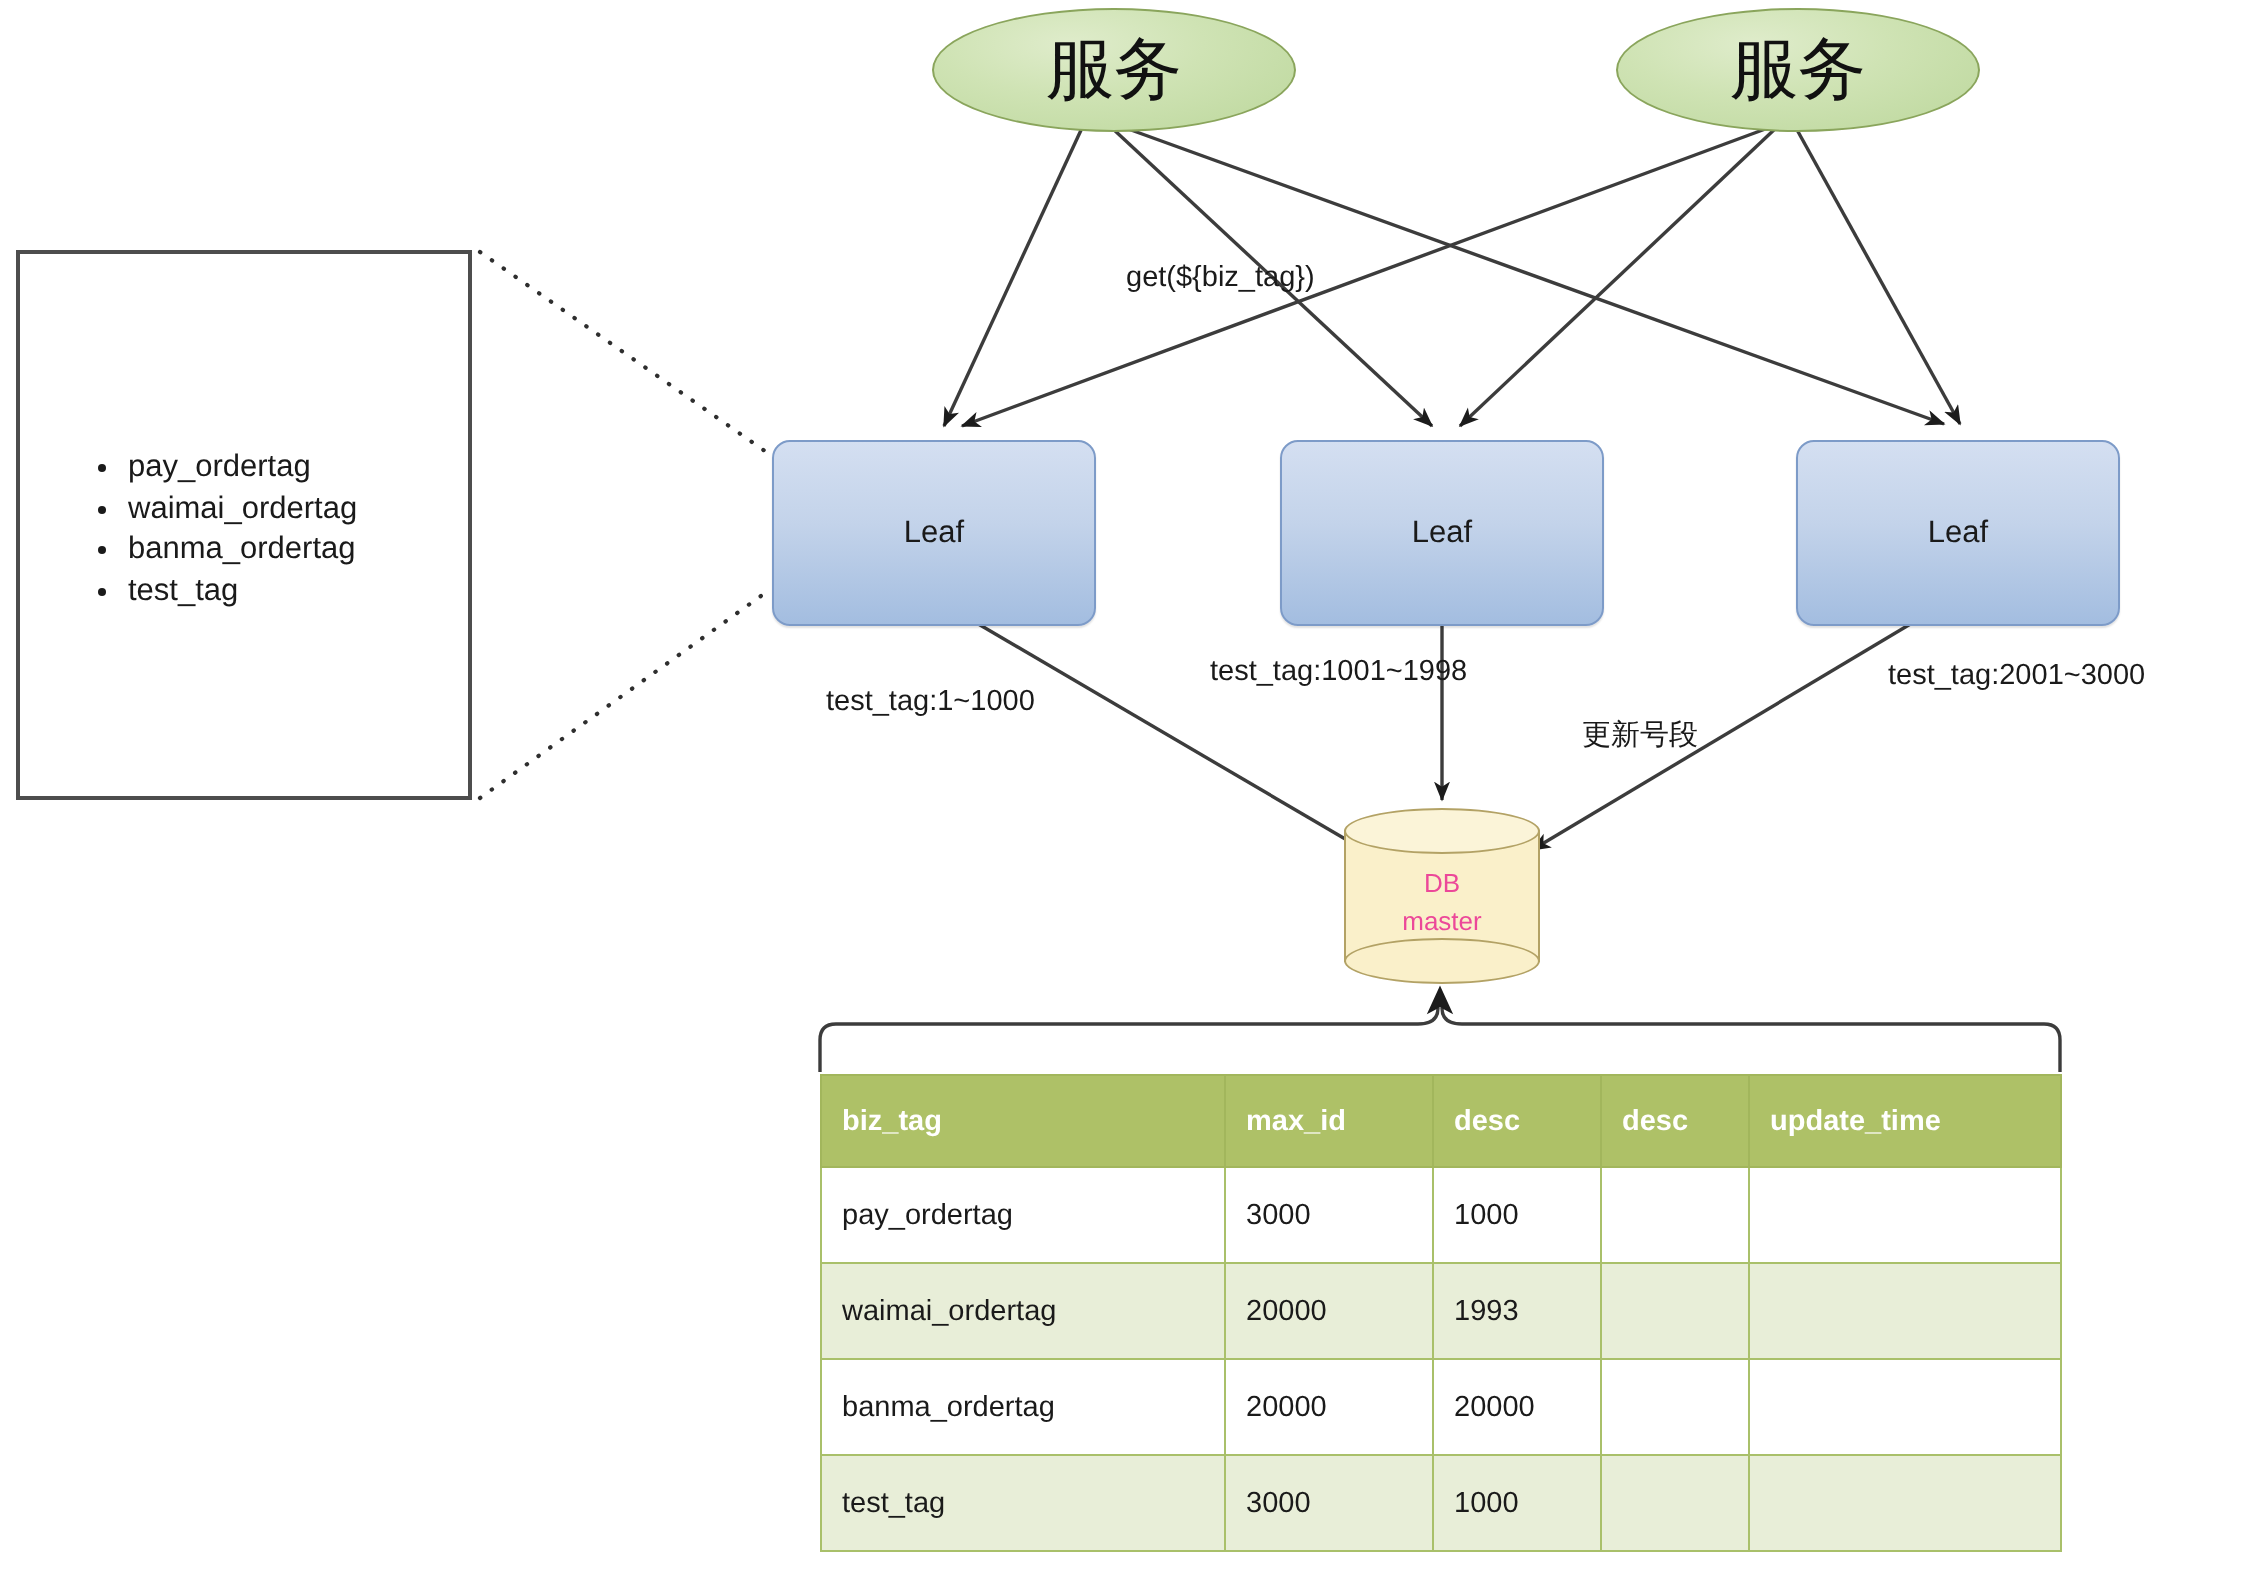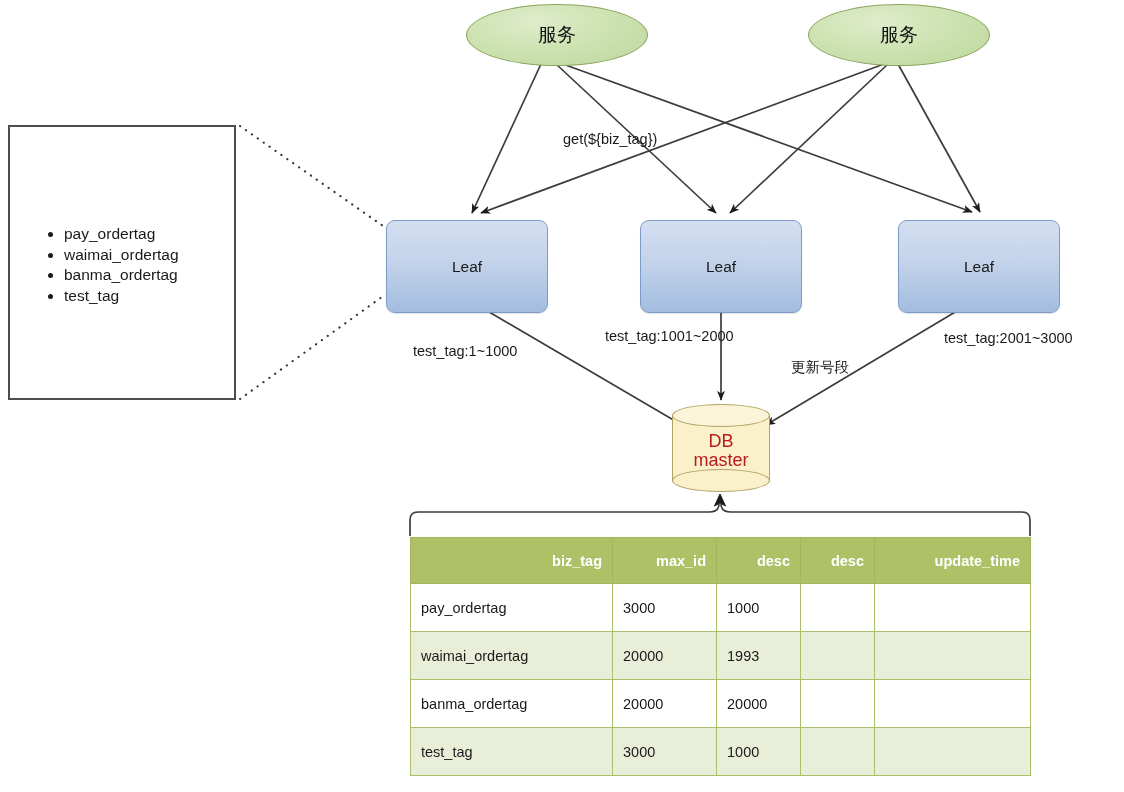--- a/index.html
+++ b/index.html
@@ -54,21 +54,21 @@
   .service {
     position: absolute;
     width: 182px;
     height: 62px;
     border-radius: 50%;
     border: 1px solid #8aa55c;
     background: radial-gradient(ellipse at 38% 28%, #dfeccb 0%, #cfe3b4 42%, #bcd79c 100%);
     display: flex;
     align-items: center;
     justify-content: center;
-    font-size: 19px;
+    font-size: 34px;
     color: #111111;
     box-sizing: border-box;
   }
   #service-1 { left: 466px; top: 4px; }
   #service-2 { left: 808px; top: 4px; }
 
   
   .leaf {
     position: absolute;
     width: 162px;
@@ -132,23 +132,23 @@
     border-radius: 50%;
     background: #faf0ca;
     border: 1px solid #b3a265;
     box-sizing: border-box;
   }
   .db-text {
     position: absolute;
     left: 0; top: 28px;
     width: 98px;
     text-align: center;
-    font-size: 18px;
+    font-size: 13px;
     line-height: 19px;
-    color: #b91c1c;
+    color: #ec4899;
   }
 
   
   .db-table {
     position: absolute;
     left: 410px; top: 537px;
     width: 620px;
     border-collapse: collapse;
     table-layout: fixed;
     font-size: 14.5px;
@@ -161,21 +161,20 @@
     box-sizing: border-box;
     overflow: hidden;
     white-space: nowrap;
   }
   .db-table thead th {
     background: #aec167;
     color: #ffffff;
     font-weight: bold;
     border-color: #a2b65c;
     height: 46px;
-    text-align: right;
   }
   .db-table tbody tr:nth-child(odd) td  { background: #ffffff; }
   .db-table tbody tr:nth-child(even) td { background: #e8eed8; }
   .db-table tbody td { color: #1a1a1a; }
   .col-biz  { width: 202px; }
   .col-max  { width: 104px; }
   .col-step { width: 84px;  }
   .col-desc { width: 74px;  }
   .col-upd  { width: 156px; }
 </style>
@@ -231,21 +230,21 @@
 
   <div class="service" id="service-1">服务</div>
   <div class="service" id="service-2">服务</div>
 
   <div class="leaf" id="leaf-1">Leaf</div>
   <div class="leaf" id="leaf-2">Leaf</div>
   <div class="leaf" id="leaf-3">Leaf</div>
 
   <div class="edge-label" id="lbl-get">get(${biz_tag})</div>
   <div class="edge-label" id="lbl-range-1">test_tag:1~1000</div>
-  <div class="edge-label" id="lbl-range-2">test_tag:1001~2000</div>
+  <div class="edge-label" id="lbl-range-2">test_tag:1001~1998</div>
   <div class="edge-label" id="lbl-range-3">test_tag:2001~3000</div>
   <div class="edge-label" id="lbl-update">更新号段</div>
 
   <div class="db">
     <div class="db-body"></div>
     <div class="db-bottom"></div>
     <div class="db-top"></div>
     <div class="db-text">
       <div>DB</div>
       <div>master</div>

